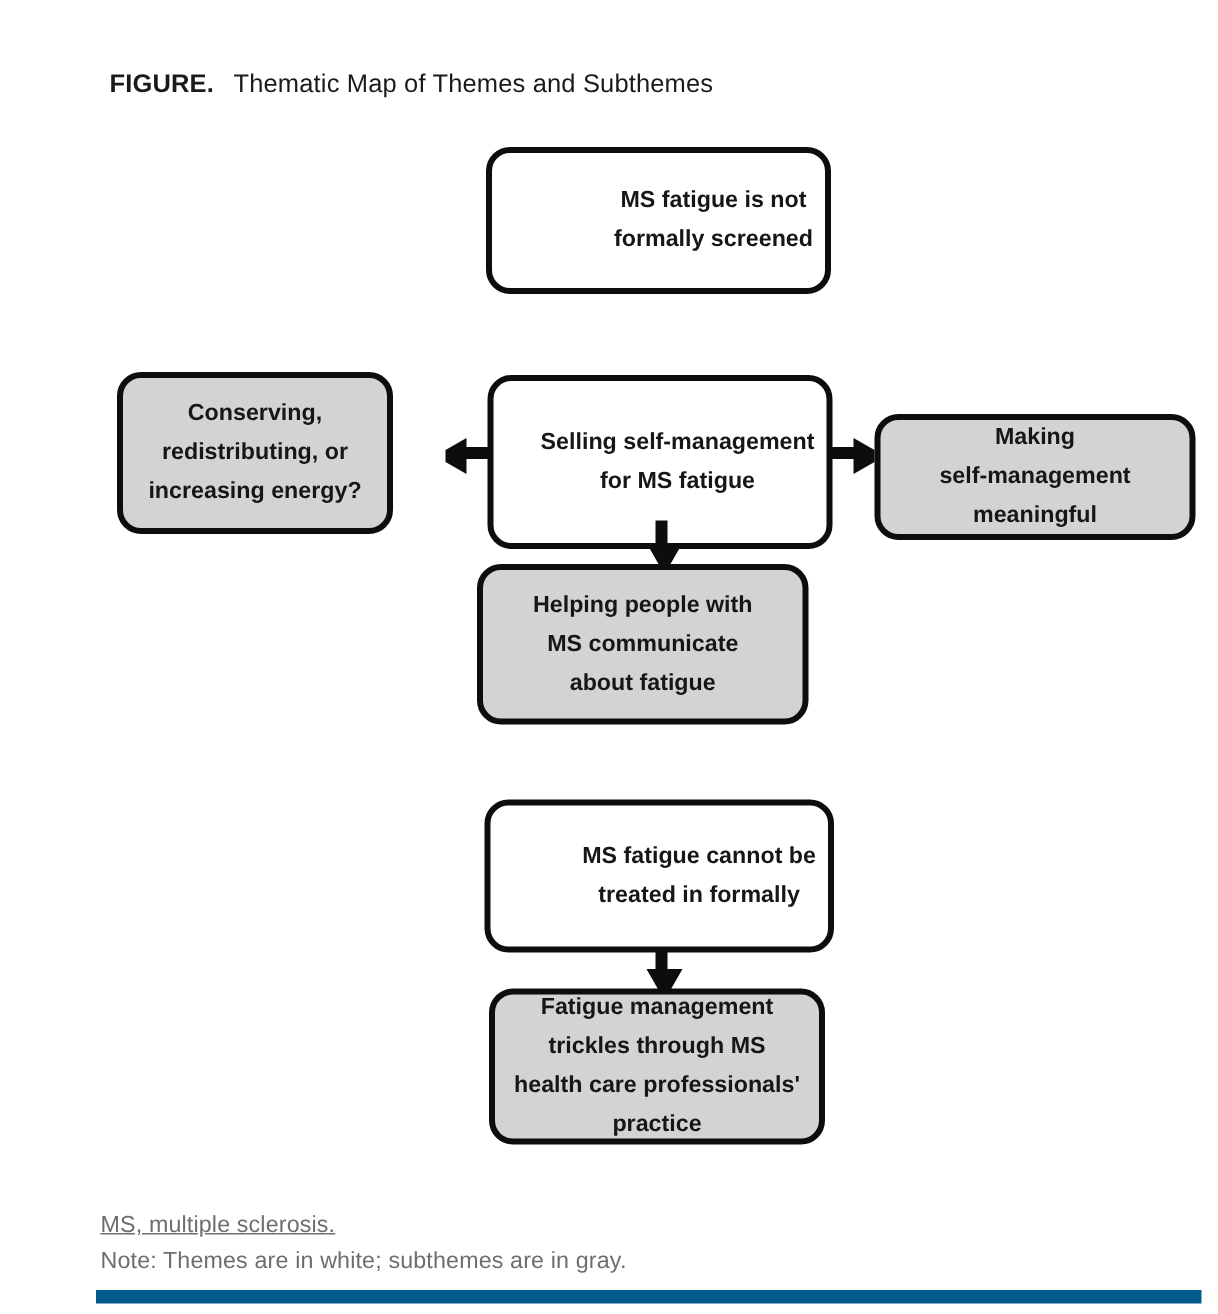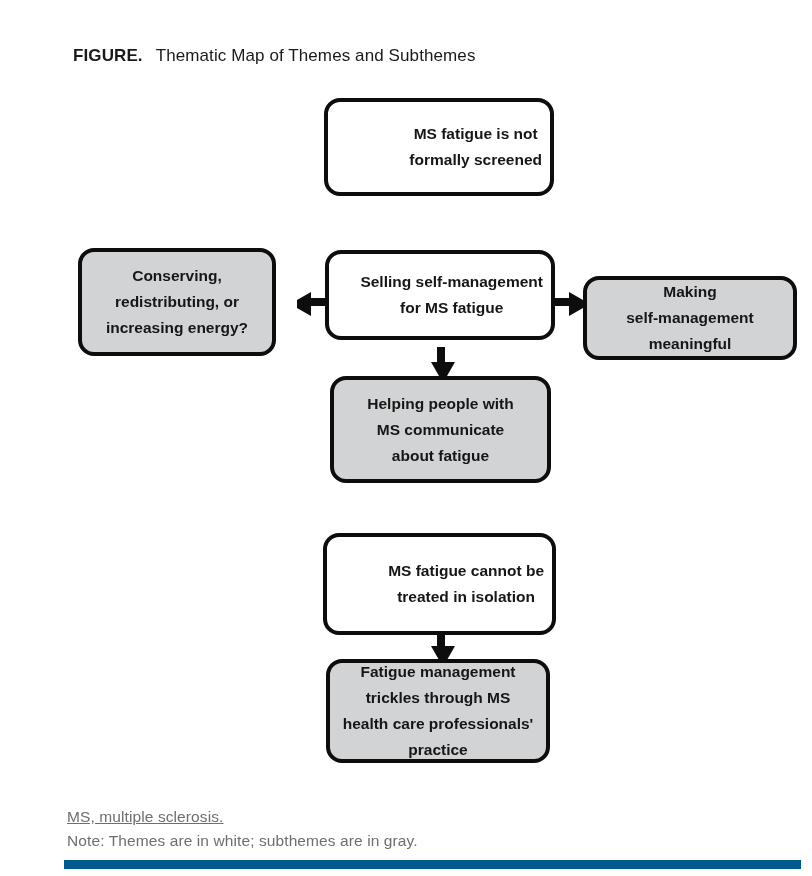--- a/index.html
+++ b/index.html
@@ -33,24 +33,24 @@
     display:flex;align-items:center;justify-content:center;
     text-align:center;
   }
   .box .box-label{
     white-space:pre-line;
     font-weight:700;font-size:15.5px;line-height:26px;color:#161616;
   }
   .theme{background:var(--theme-fill);justify-content:flex-end;}
   .subtheme{background:var(--subtheme-fill);}
   .box-not-screened{left:316px;top:90px;width:230px;height:98px;}
-  .box-conserving{left:70px;top:240px;width:198px;height:108px;}
-  .box-selling{left:317px;top:242px;width:230px;height:90px;}
+  .box-conserving{left:70px;top:240px;width:184px;height:108px;}
+  .box-selling{left:317px;top:242px;width:230px;height:116px;}
   .box-making{left:575px;top:238px;width:214px;height:84px;margin-top:30px;}
-  .box-helping{left:322px;top:368px;width:221px;height:107px;}
+  .box-helping{left:310px;top:368px;width:221px;height:107px;}
   .box-isolation{left:315px;top:525px;width:233px;height:102px;}
   .box-trickles{left:318px;top:651px;width:224px;height:104px;}
   
   .hline{position:absolute;height:3px;background:#0d0d0d;}
   .vline{position:absolute;width:3px;background:#0d0d0d;}
   .tri{position:absolute;width:0;height:0;}
   .tri-left{border-top:8px solid transparent;border-bottom:8px solid transparent;border-right:14px solid #0d0d0d;}
   .tri-right{border-top:8px solid transparent;border-bottom:8px solid transparent;border-left:14px solid #0d0d0d;}
   .tri-down{border-left:8px solid transparent;border-right:8px solid transparent;border-top:14px solid #0d0d0d;}
   .arr-left-line{left:293px;top:290px;width:25px;}
@@ -105,21 +105,21 @@
   </div>
 
   <div class="box subtheme box-helping">
     <div class="box-label">Helping people with
 MS communicate
 about fatigue</div>
   </div>
 
   <div class="box theme box-isolation">
     <div class="box-label">MS fatigue cannot be
-treated in isolation</div>
+treated in formally</div>
   </div>
 
   <div class="box subtheme box-trickles">
     <div class="box-label">Fatigue management
 trickles through MS
 health care professionals'
 practice</div>
   </div>
 
   <div class="hline arr-left-line"></div>

